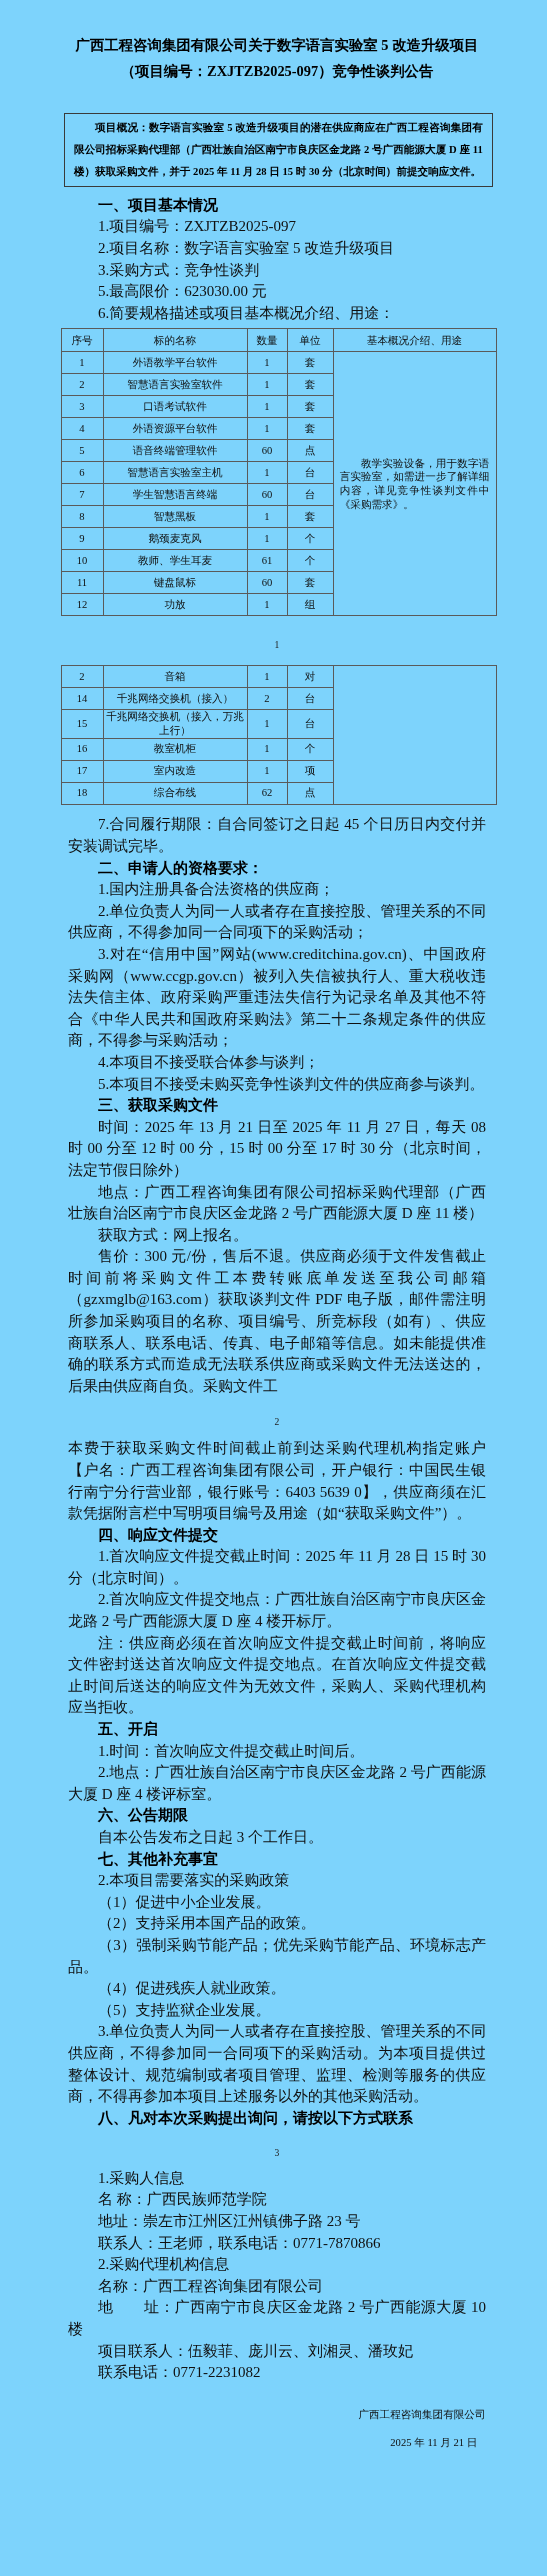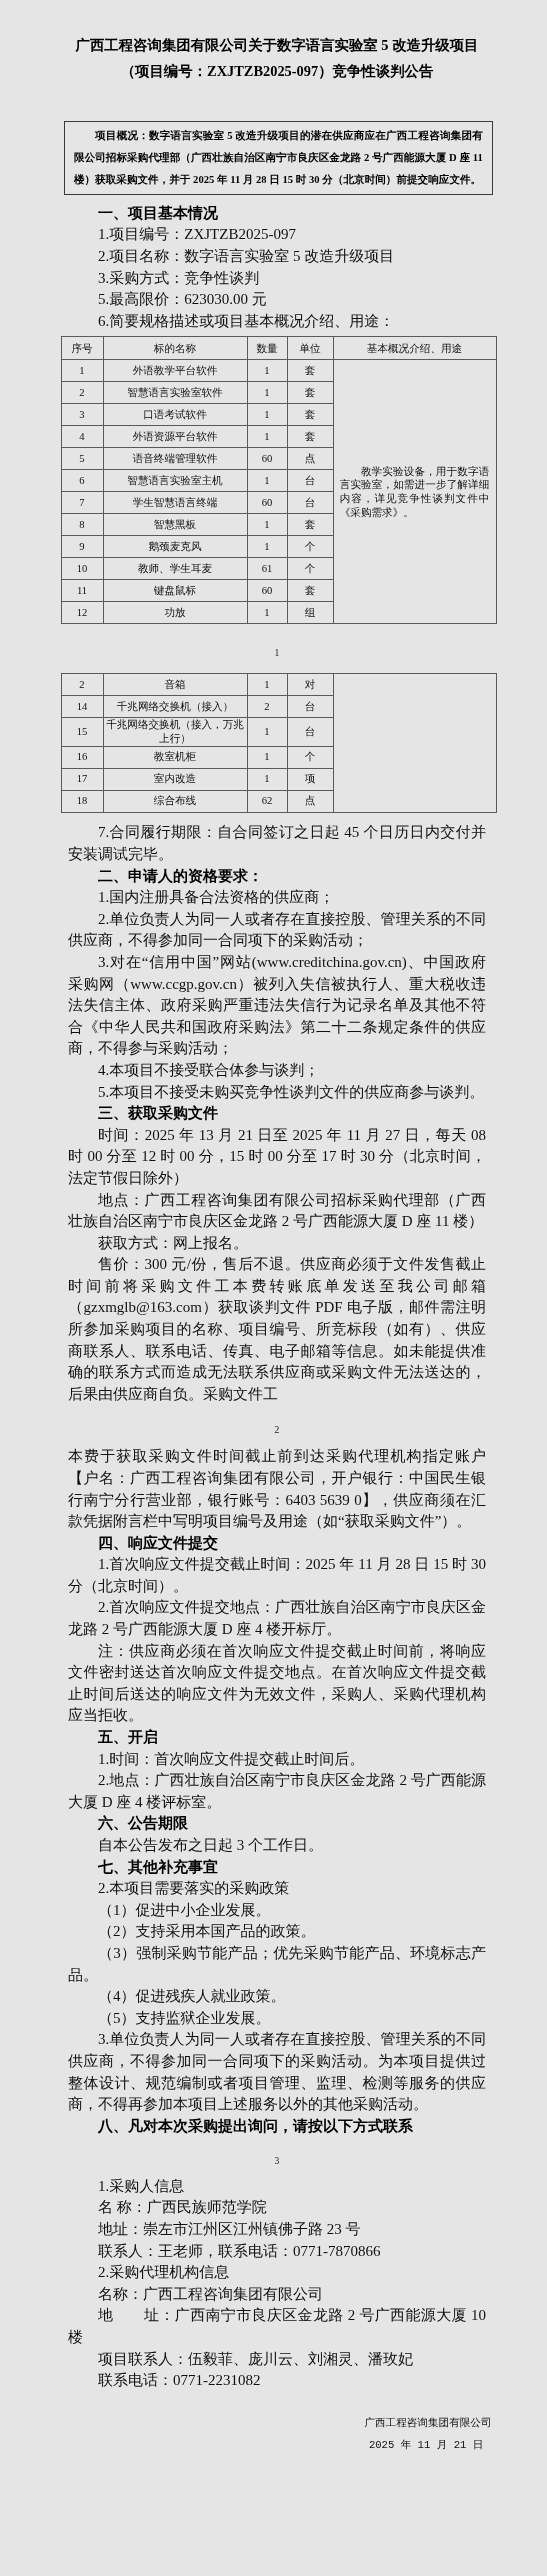--- a/index.html
+++ b/index.html
@@ -1,35 +1,35 @@
 <!DOCTYPE html>
 <html style="font-size:11px"><head>
 <meta charset="utf-8">
 <style>
   html,body { margin:0; padding:0; background:#ffffff; }
   .doc {
     position:relative;
     width:548px; height:2576px;
     margin:0 auto;
-    background:#e5e5e5;
+    background:#7dd3fc;
     box-sizing:border-box;
     padding:31.5px 62px 0 68px;
     overflow:hidden;
     font-family:"Liberation Serif","DejaVu Serif",serif;
     color:#111111;
   }
   .title-line {
     text-align:center;
     font-size:14.4px;
     font-weight:bold;
     line-height:26px;
     color:#000;
   }
   .overview-box {
-    margin:37px -6.8px 0 -4.1px;
+    margin:29px -6.8px 0 -4.1px;
     border:0.7px solid #3a3a3a;
     padding:3.4px 9px 2.7px 9px;
   }
   .overview-box p {
     margin:0;
     font-size:10.6px;
     font-weight:bold;
     line-height:22px;
     text-indent:2em;
     text-align:justify;
@@ -76,21 +76,21 @@
   .pagenum {
     text-align:center;
     font-size:9.6px;
     line-height:12.3px;
     color:#222;
   }
   #pagenum-1 { margin:23px 0 13.7px 0; }
   #pagenum-2 { margin:19px 0 9.6px 0; }
   #pagenum-3 { margin:18px 0 8.2px 0; }
   .signature { margin-top:20.5px; margin-right:-5.5px; text-align:right; }
-  .signature p { margin:0; font-size:10.6px; line-height:22px; color:#101010;font-family:Liberation Mono, monospace; }
+  .signature p { margin:6px; font-size:10.6px; line-height:22px; color:#101010; }
   .signature .date-line { padding-right:8.2px; }
 </style>
 </head>
 <body>
 
 <div class="doc">
 
   <div>
     <div class="title-line">广西工程咨询集团有限公司关于数字语言实验室 5 改造升级项目</div>
     <div class="title-line">（项目编号：ZXJTZB2025-097）竞争性谈判公告</div>

